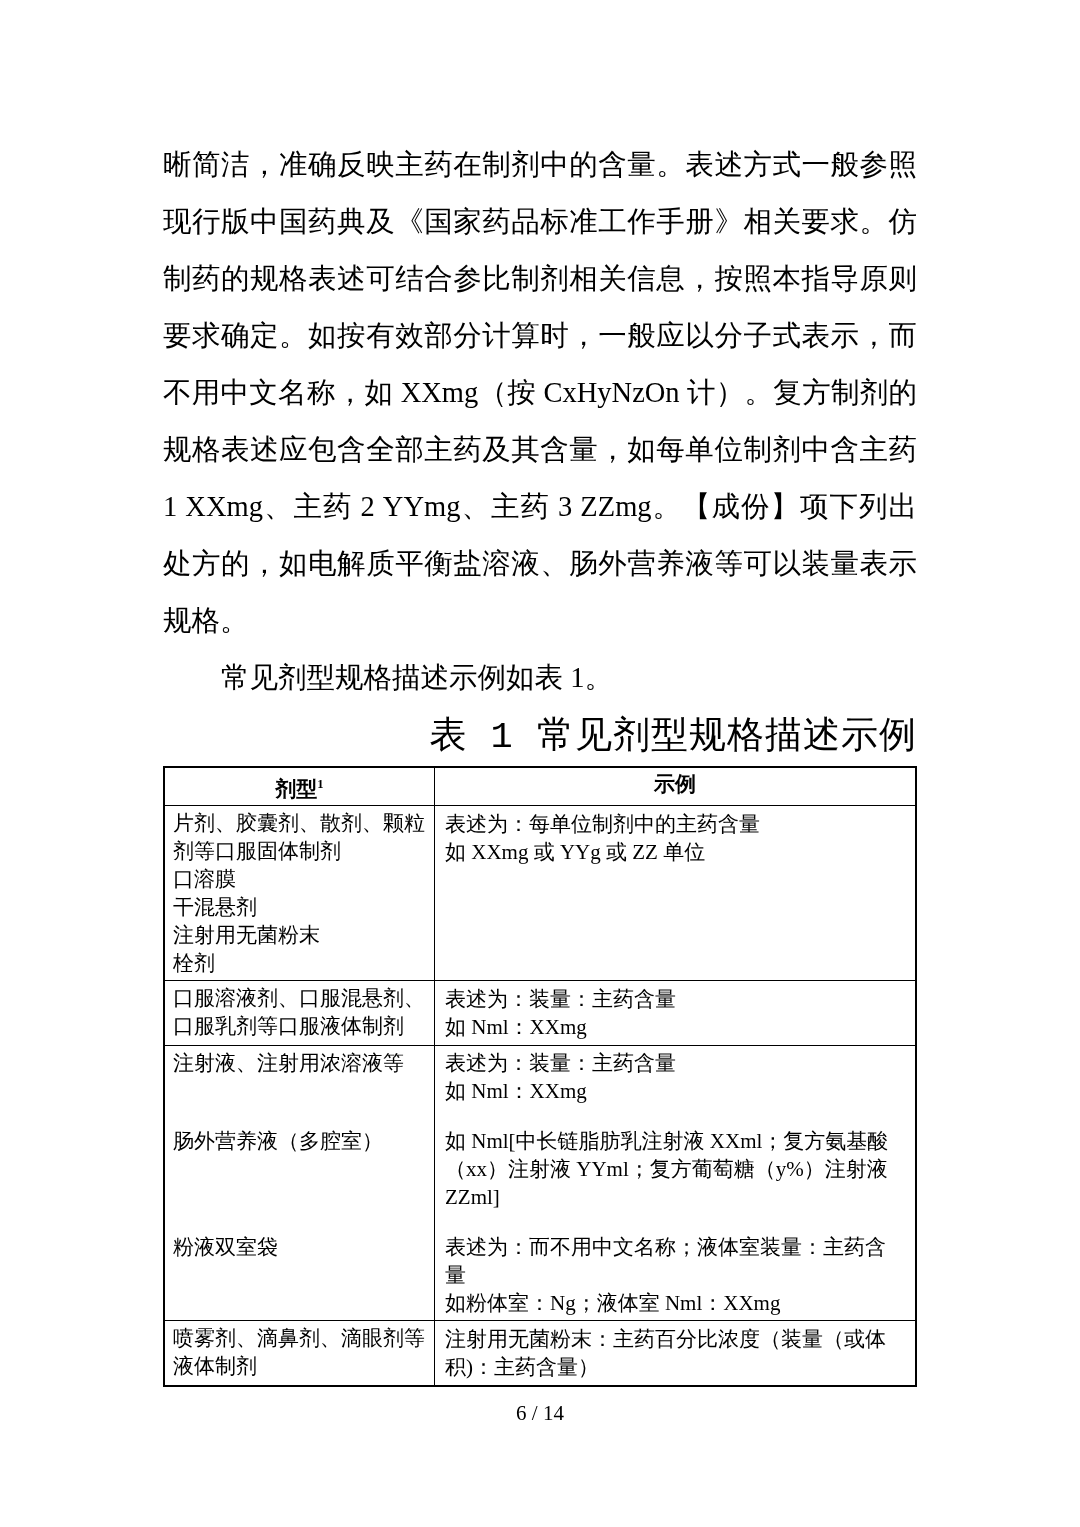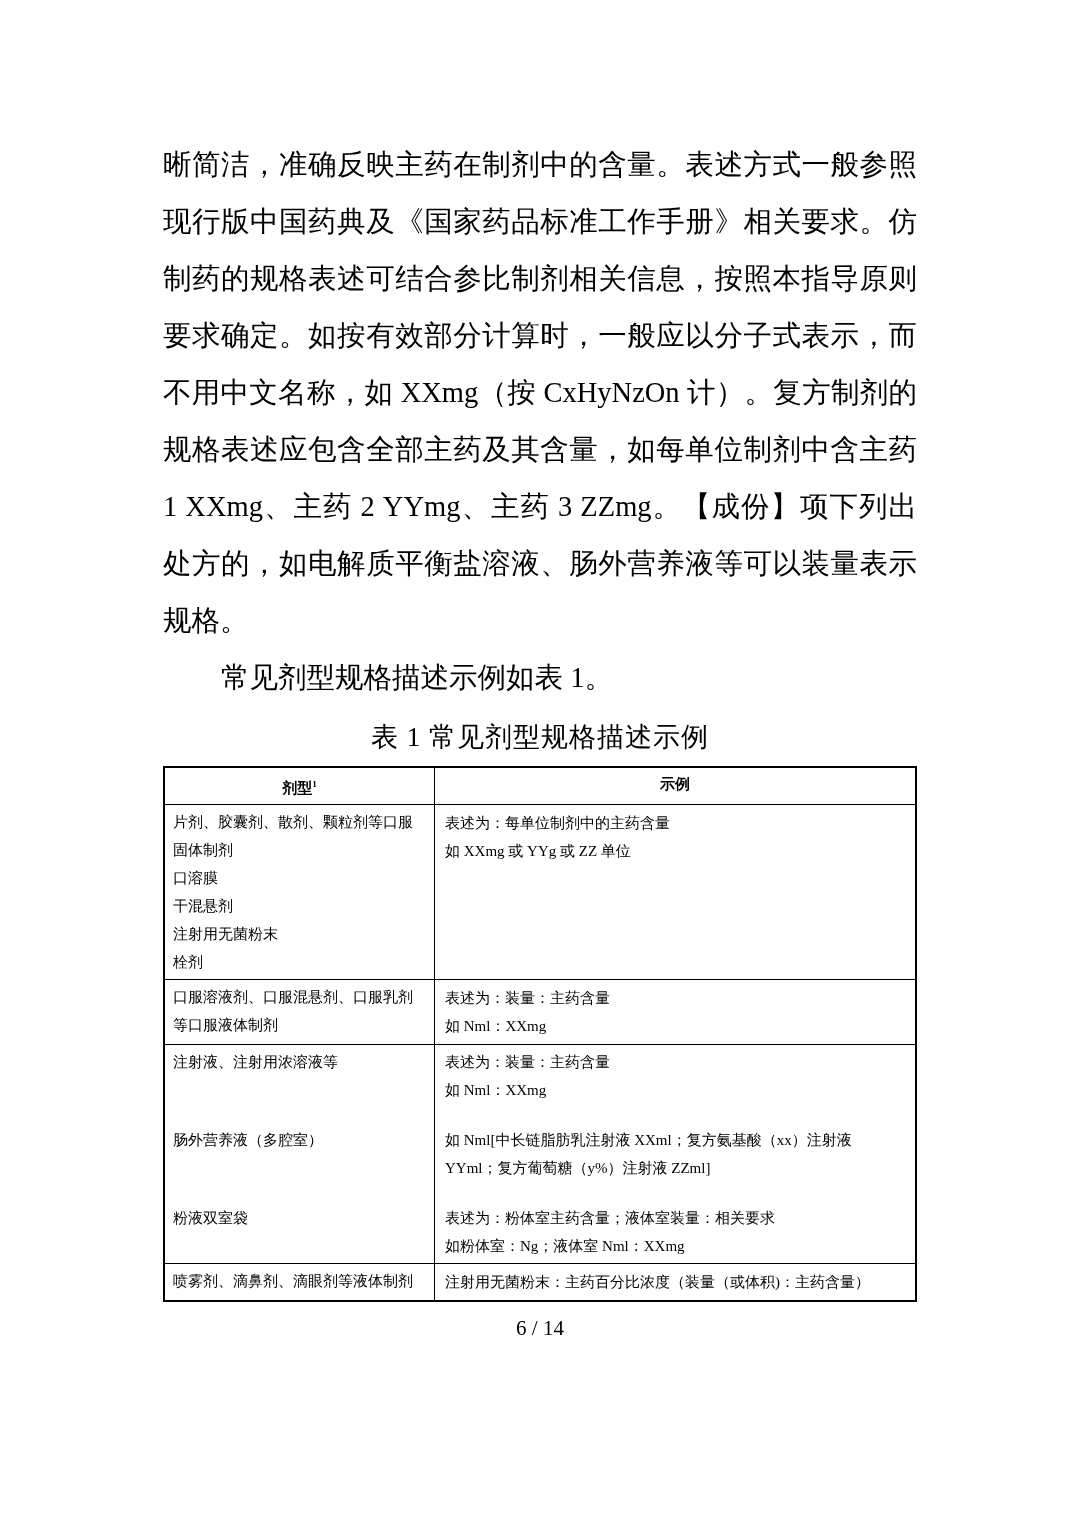--- a/index.html
+++ b/index.html
@@ -17,30 +17,31 @@
     left: 163px; top: 136px;
     width: 754px;
   }
   .body-para {
     font-size: 28.5px;
     line-height: 57px;
     text-align: justify;
   }
   .indent { text-indent: 58px; }
   .table-caption {
-    text-align: center;
-    font-size: 27px;
+    text-align: right;
+    font-size: 37px;
     line-height: 42px;
     margin-top: 10px;
     letter-spacing: 1px;
+    font-family: Liberation Mono, monospace;
   }
   .doc-table {
     margin-top: 8px;
     border: 2px solid #000;
-    font-size: 15px;
+    font-size: 21px;
     line-height: 28px;
   }
   .t-row { display: flex; border-top: 1px solid #000; }
   .t-row.t-header { border-top: none; }
   .c1 {
     width: 270px; flex-shrink: 0;
     border-right: 1px solid #000;
     padding: 3px 8px;
   }
   .c2 { flex: 1; padding: 4px 10px; }
@@ -128,21 +129,21 @@
           <div>肠外营养液（多腔室）</div>
         </div>
         <div class="m-c2">
           <div>如 Nml[中长链脂肪乳注射液 XXml；复方氨基酸（xx）注射液 YYml；复方葡萄糖（y%）注射液 ZZml]</div>
         </div>
 
         <div class="m-c1">
           <div>粉液双室袋</div>
         </div>
         <div class="m-c2">
-          <div>表述为：粉体室主药含量；液体室装量：相关要求</div>
+          <div>表述为：而不用中文名称；液体室装量：主药含量</div>
           <div>如粉体室：Ng；液体室 Nml：XXmg</div>
         </div>
       </div>
 
       <div class="t-row">
         <div class="c1">
           <div>喷雾剂、滴鼻剂、滴眼剂等液体制剂</div>
         </div>
         <div class="c2">
           <div>注射用无菌粉末：主药百分比浓度（装量（或体积)：主药含量）</div>

